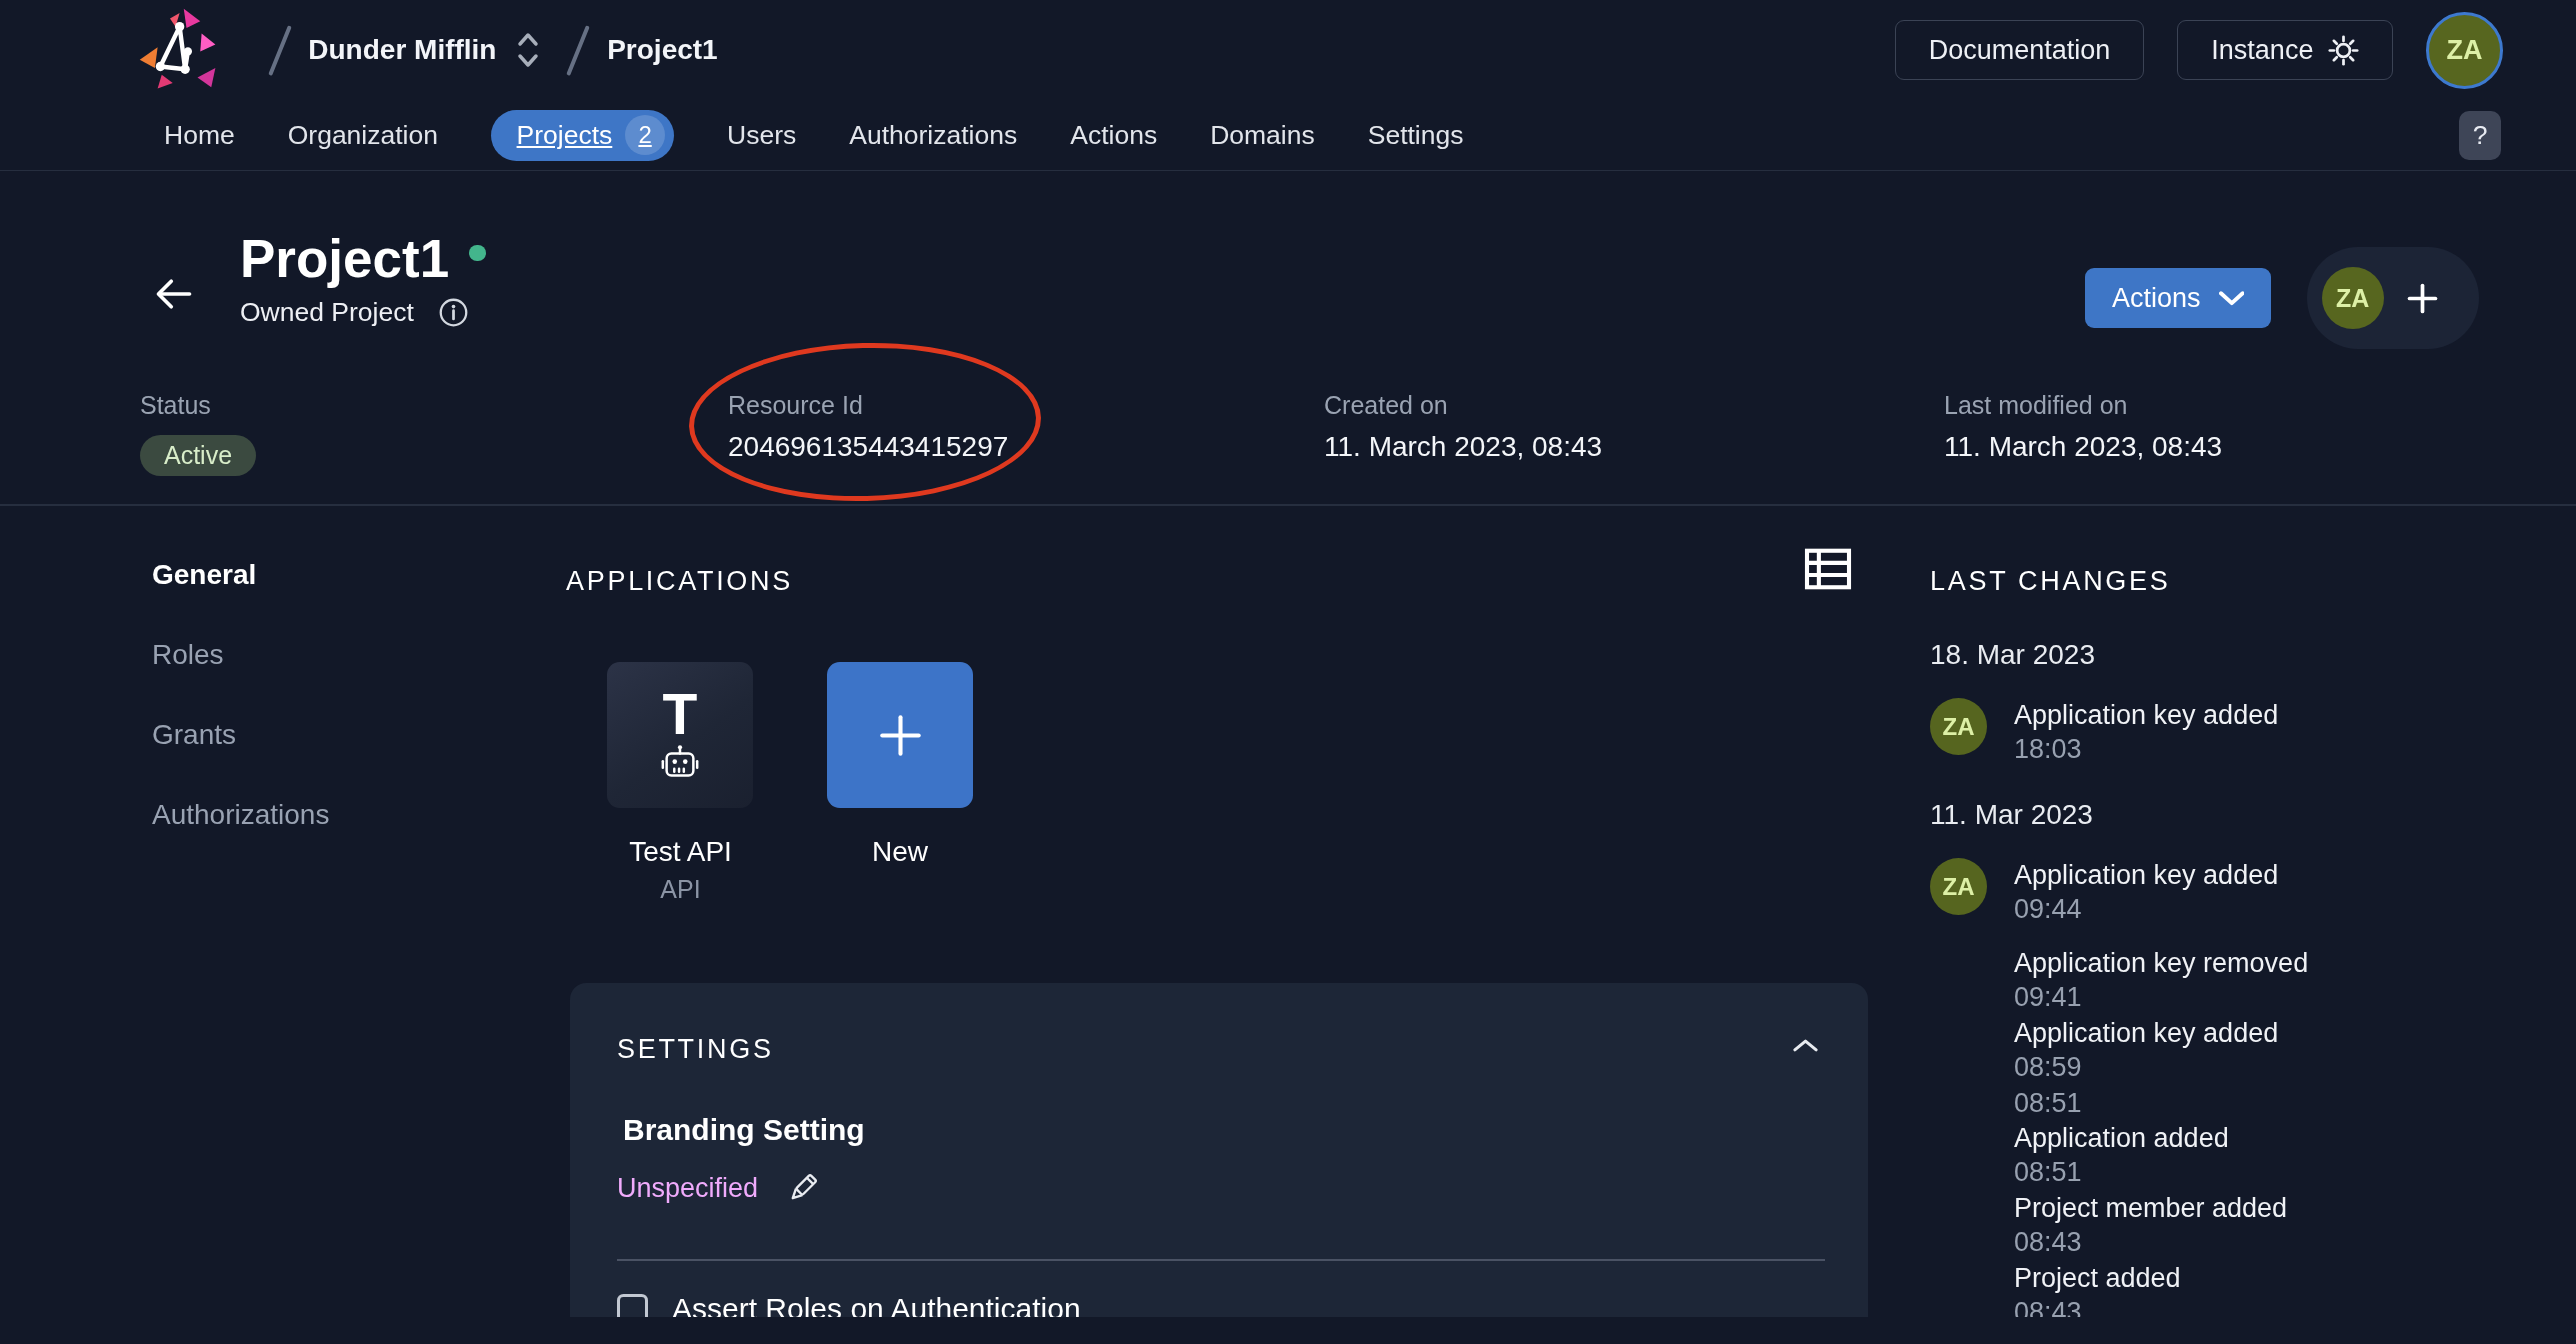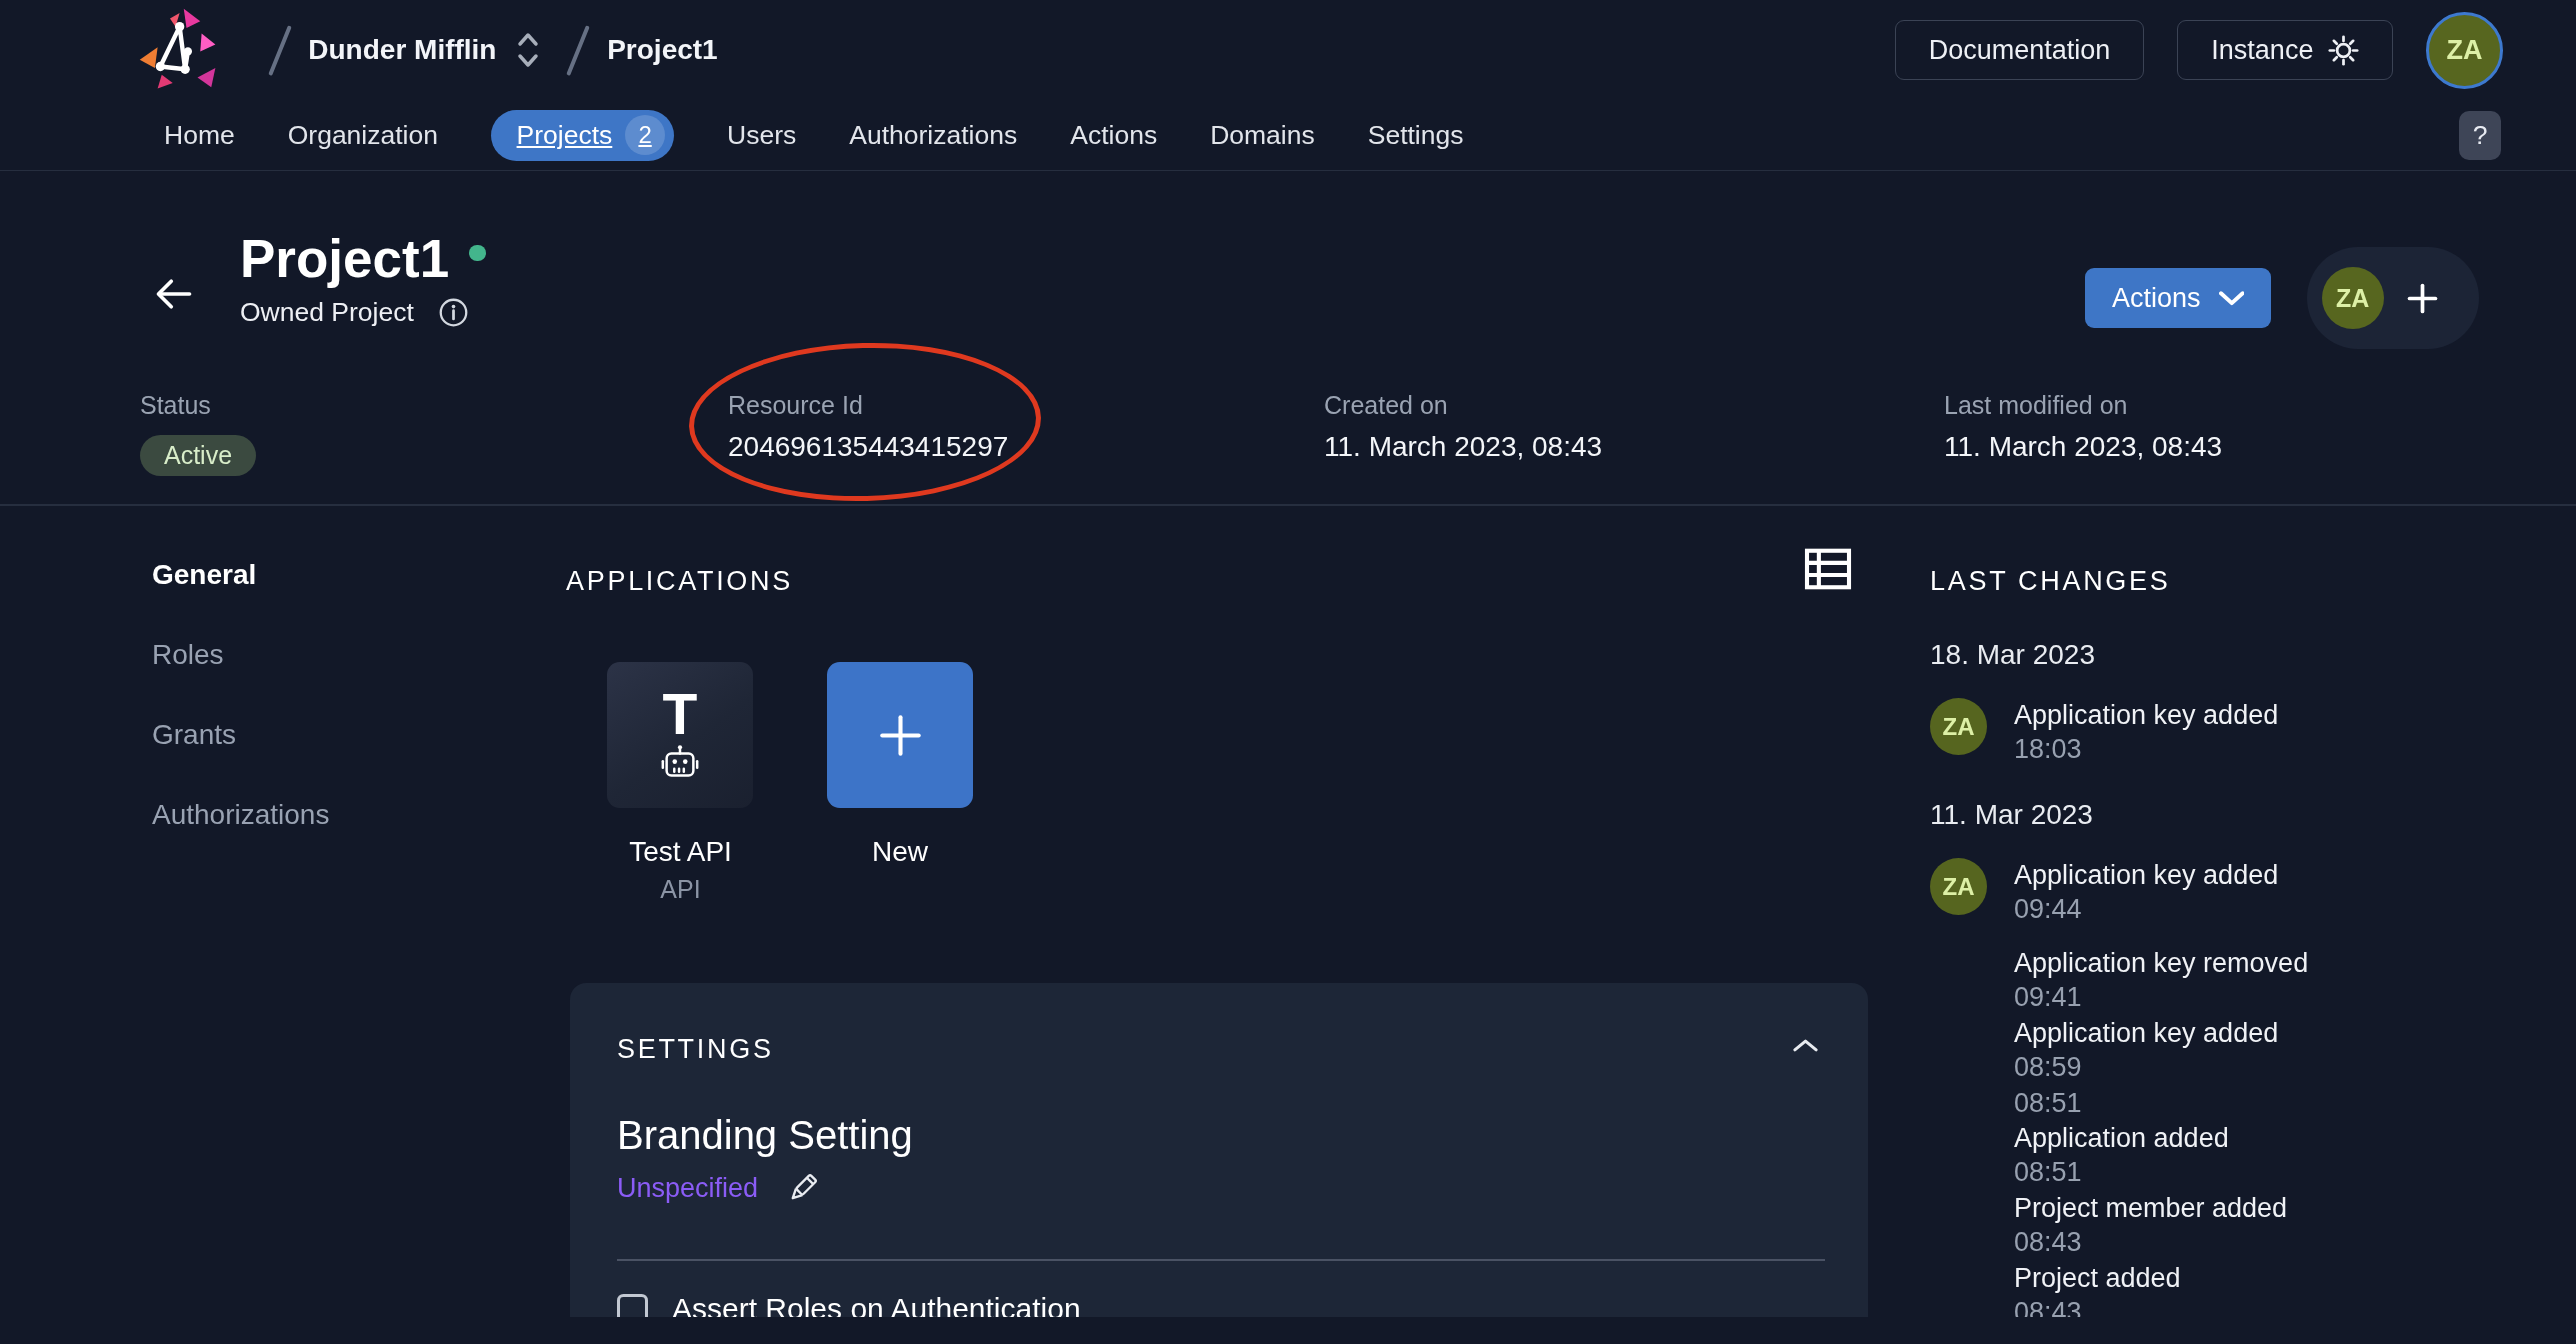--- a/index.html
+++ b/index.html
@@ -81,23 +81,23 @@
   .tile-initial{font-size:57px;font-weight:700;color:#fff;line-height:1;margin-top:1.8px;}
   .tile-new{left:827px;top:662px;background:#3d74c8;}
   .tile-label{position:absolute;text-align:center;font-size:28px;color:#fff;}
   .tile-sub{font-size:25px;color:#8b94a5;margin-top:7.3px;}
 
   
   .settings-card{position:absolute;left:570px;top:983px;width:1298px;height:365px;background:#1d2637;
                  border-radius:16.4px 16.4px 0 0;}
   .settings-title{position:absolute;left:47px;top:51px;}
   .collapse-btn{position:absolute;right:48px;top:53px;background:none;border:none;padding:0;cursor:pointer;}
-  .branding-label{position:absolute;left:47px;top:130px;font-size:40px;font-weight:400;color:#fff;}
+  .branding-label{position:absolute;left:53px;top:130px;font-size:30px;font-weight:700;color:#fff;}
   .branding-row{position:absolute;left:47px;top:186px;display:flex;align-items:center;gap:25.6px;}
-  .branding-value{font-size:27px;color:#8b5cf6;}
+  .branding-value{font-size:27px;color:#f0abfc;}
   .edit-btn{background:none;border:none;padding:0;cursor:pointer;}
   .card-divider{position:absolute;left:47px;right:43px;top:276px;height:1.8px;background:#4a5264;}
   .check-row{position:absolute;left:47px;top:309px;display:flex;align-items:center;gap:24px;cursor:pointer;}
   .checkbox{width:31px;height:31px;border:3.2px solid #c2c8d2;border-radius:6.4px;background:transparent;
             box-sizing:border-box;}
   .check-label{font-size:30px;color:#fff;}
   .cut-bar{position:absolute;left:51px;top:351px;width:1137px;height:14.6px;border-radius:9px 9px 0 0;
            background:#2a3347;}
 
   

